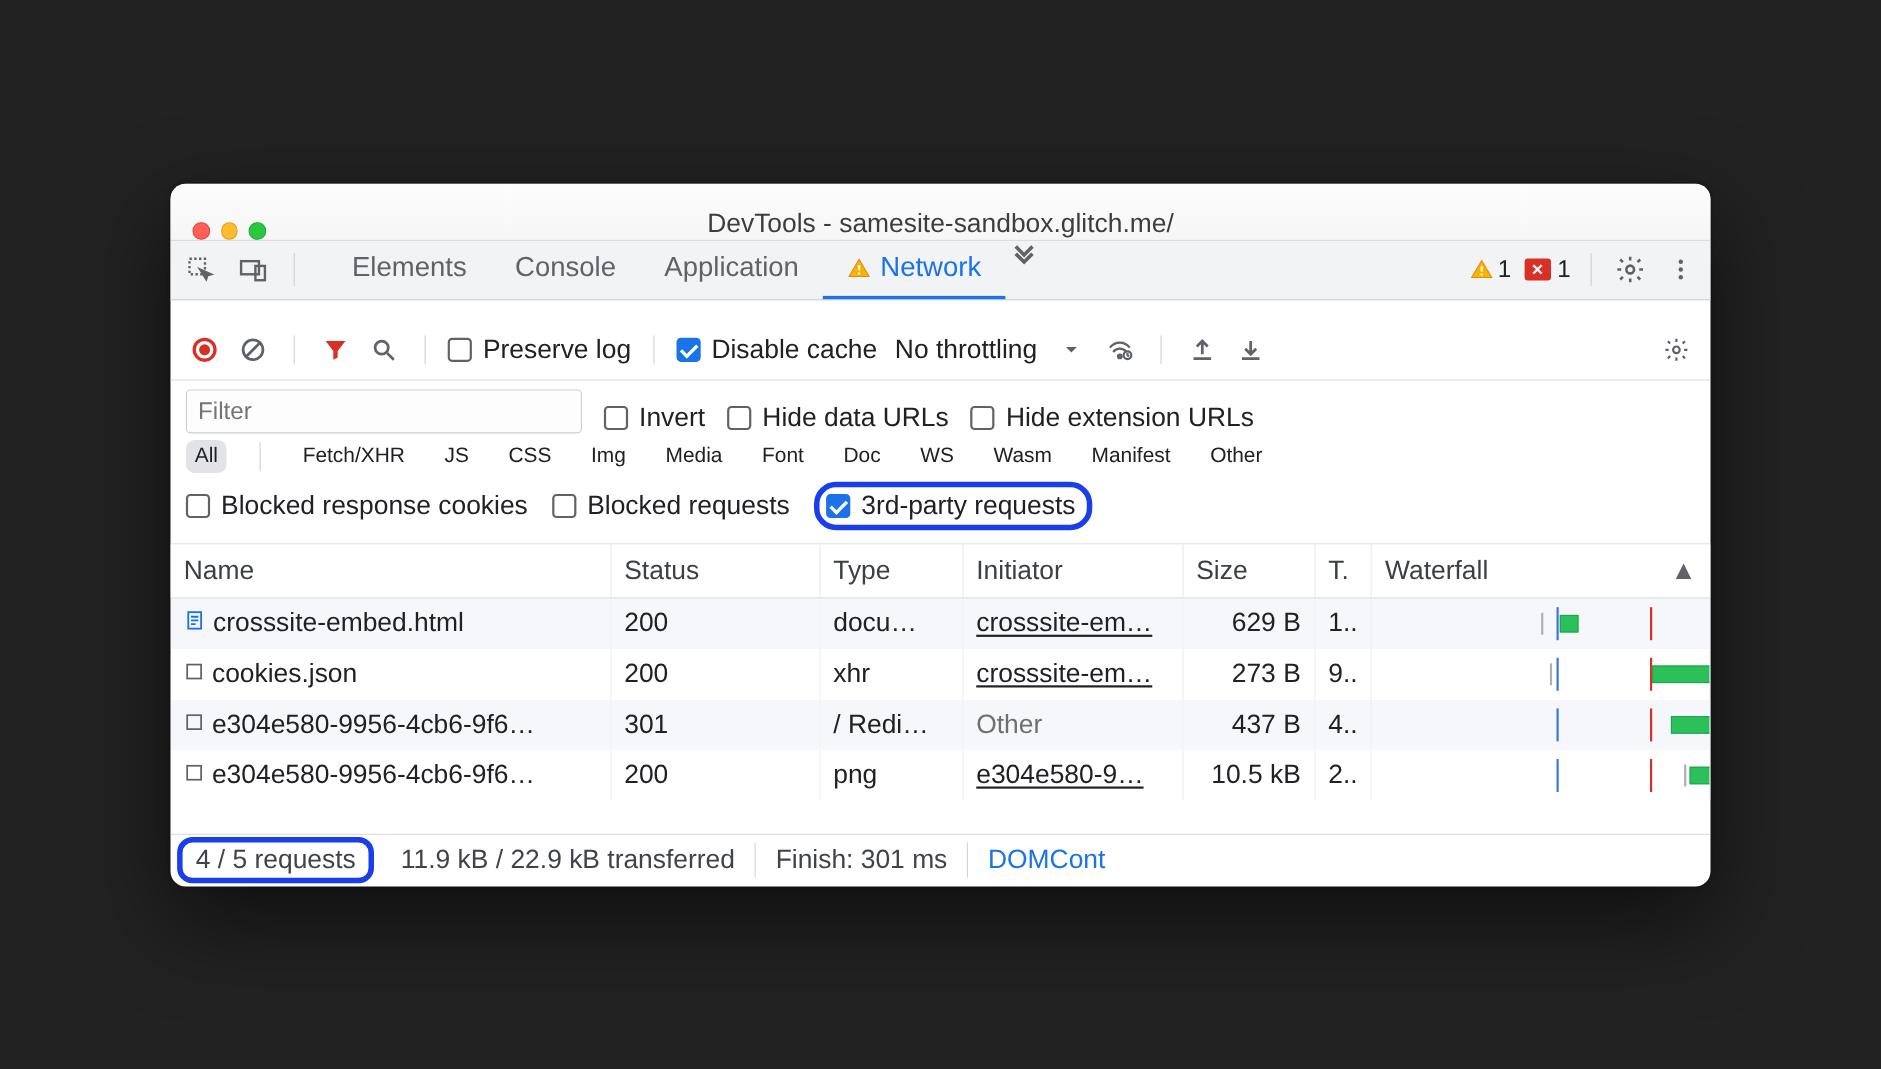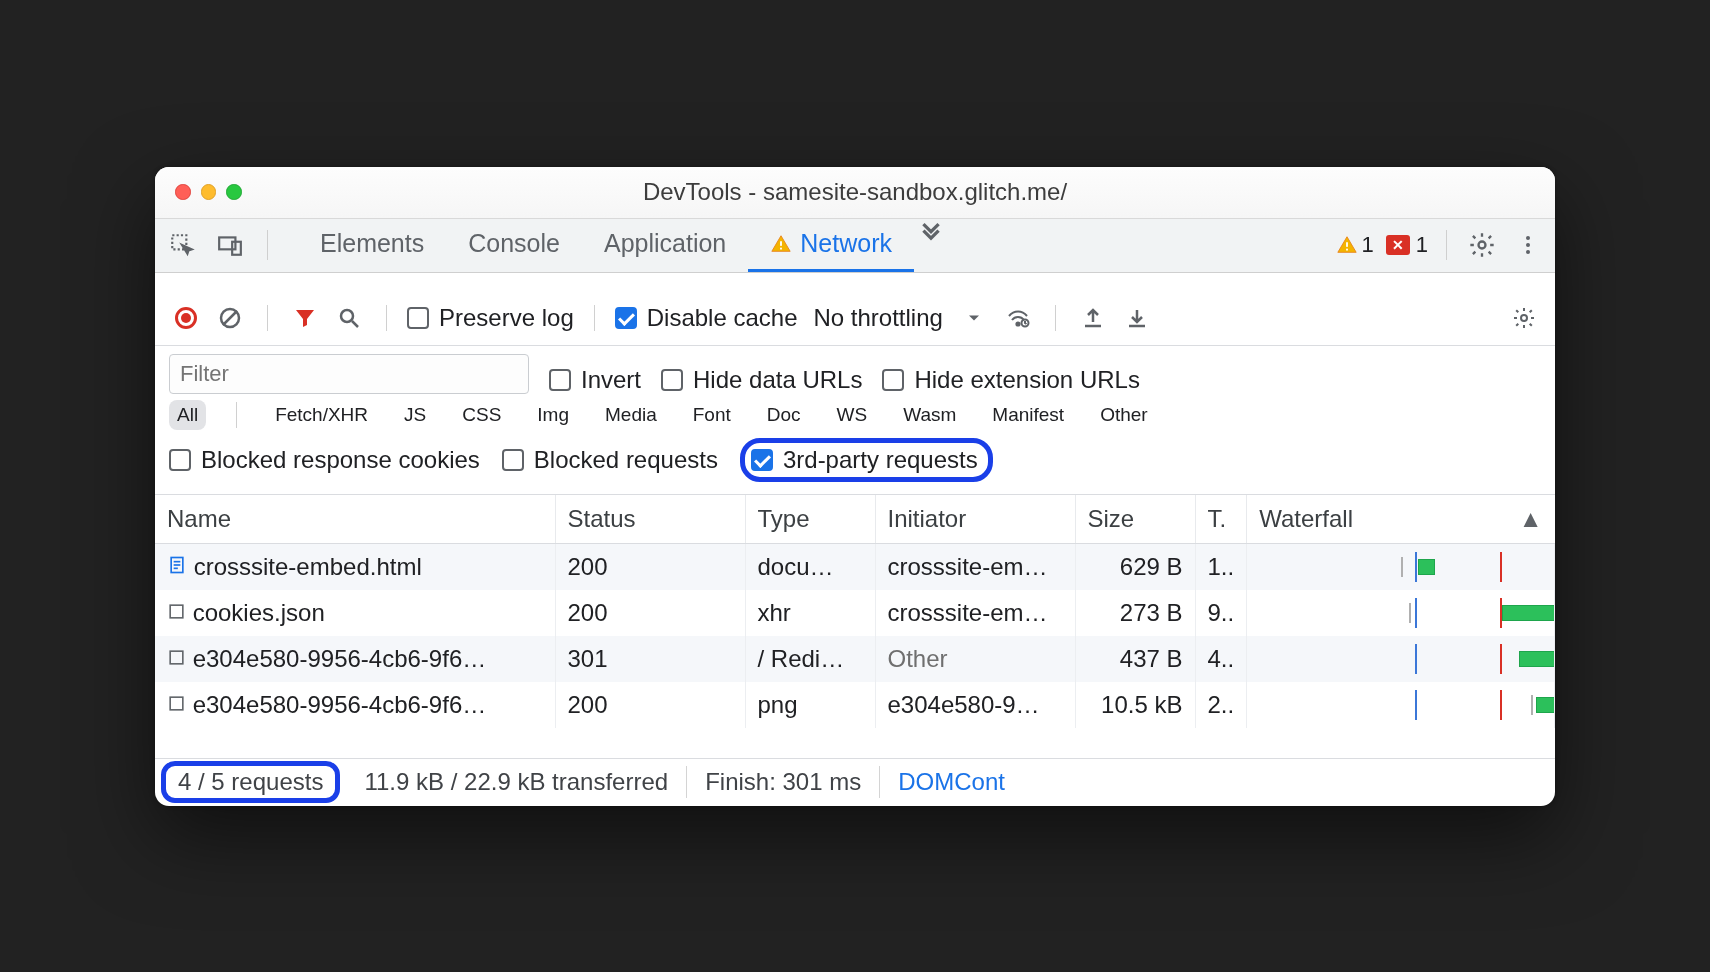--- a/index.html
+++ b/index.html
@@ -20,21 +20,21 @@
     box-shadow: 0 30px 80px rgba(0,0,0,.55), 0 0 4px rgba(0,0,0,.3);
     font-size: 24px;
     color: #202124;
   }
   
   .titlebar {
     height: 52px;
     background: linear-gradient(#fdfdfd,#f6f6f6);
     border-bottom: 1px solid #d9d9d9;
     display: flex;
-    align-items: center;
+    align-items: flex-end;
     padding: 0 20px;
     position: relative;
   }
   .traffic { display: flex; gap: 10px; }
   .dot { width: 15.5px; height: 15.5px; border-radius: 50%; }
   .dot.red { background: #ff5f57; border: .5px solid #e24640;}
   .dot.yellow { background: #febc2e; border:.5px solid #e1a127;}
   .dot.green { background: #28c840; border:.5px solid #23ab37;}
   .title { position:absolute; left:0; right:0; text-align:center; font-size:24px; font-weight:500; color:#3d3d3d;}
   
@@ -94,21 +94,21 @@
   thead th:last-child{border-right:none}
   tbody td{padding:8px 12px;border-right:1px solid #eceef1;white-space:nowrap;overflow:hidden;text-overflow:ellipsis}
   tbody tr:nth-child(odd){background:#f5f7fa}
   .col-name{width:400px;max-width:400px}
   .col-status{width:190px}
   .col-type{width:130px}
   .col-init{width:200px;max-width:200px}
   .col-size{width:120px;text-align:right}
   .col-time{width:50px}
   .col-wf{width:auto}
-  .underline{text-underline-offset:3px}
+  .underline{text-decoration:underline;text-underline-offset:3px}
   .muted{color:#6f6f6f}
   .wf-wrap{position:relative;height:30px}
   .wf-line{position:absolute;top:0;bottom:0;width:2px}
   .wf-line.blue{background:#3b77d8}
   .wf-line.red{background:#d93025}
   .wf-bar{position:absolute;top:7px;height:16px;background:#2cc05b;border:1px solid #1ea54c}
   .wf-tick{position:absolute;top:5px;bottom:5px;width:2px;background:#b0b0b0}
   
   .statusbar{
     border-top:1px solid #dadce0;height:48px;display:flex;align-items:center;

